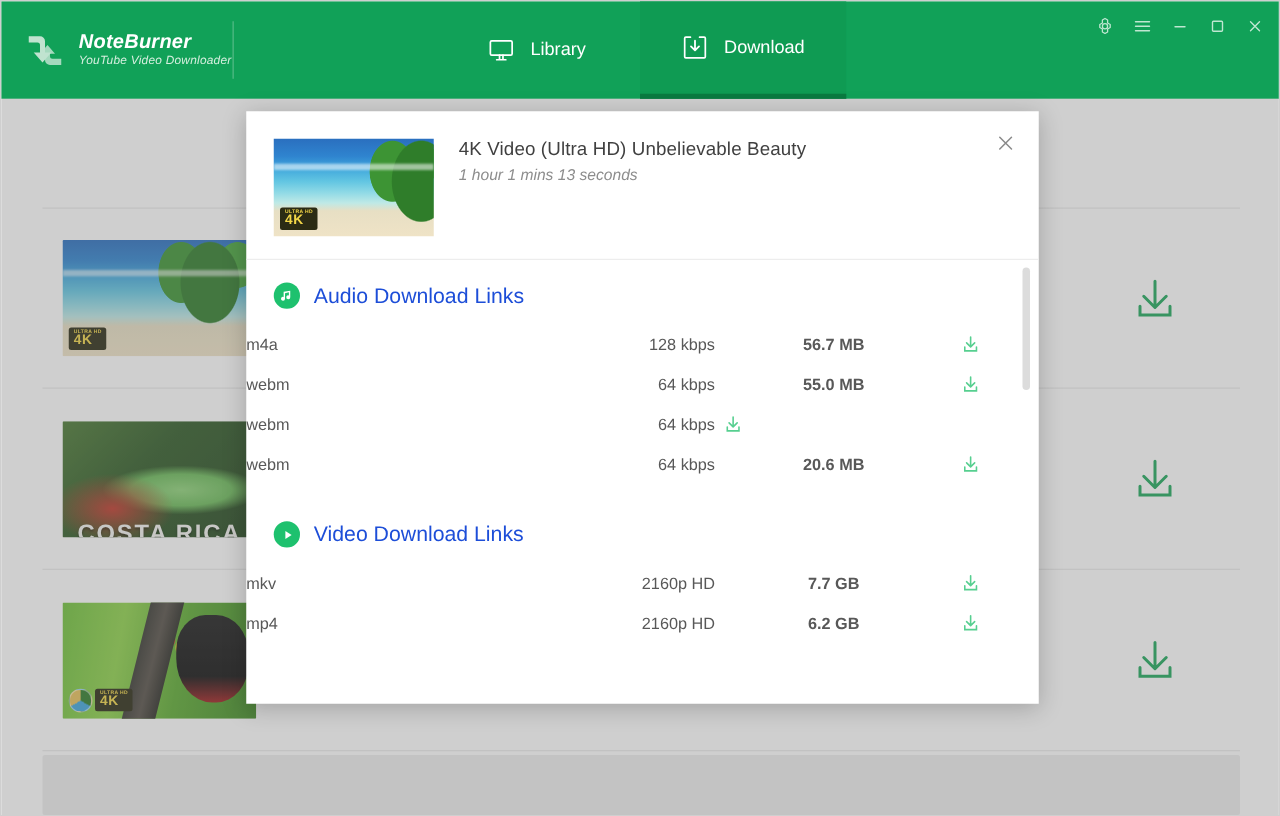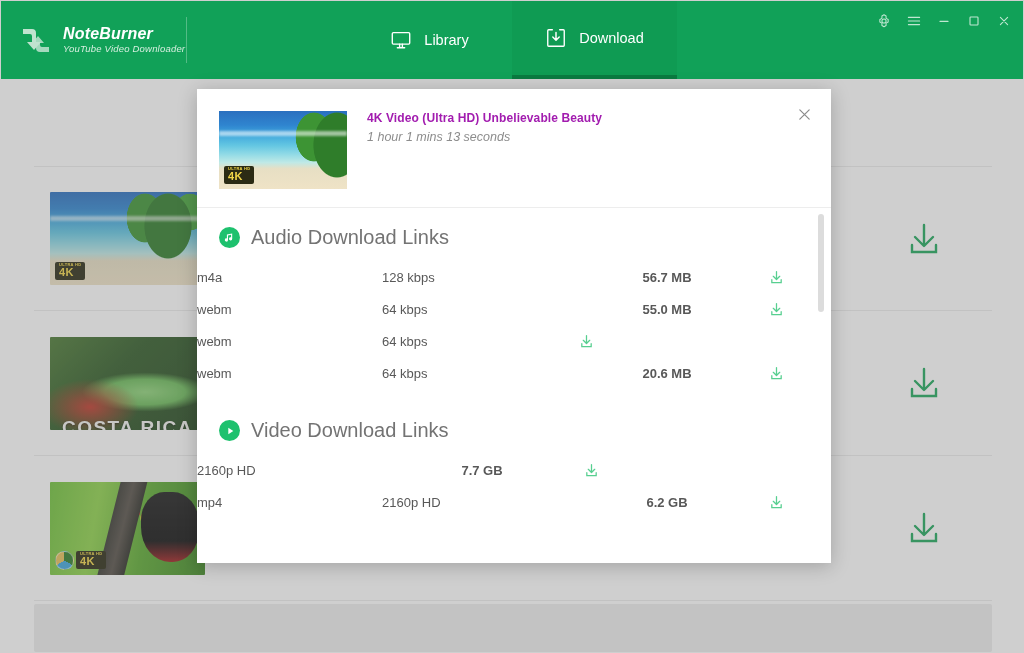--- a/index.html
+++ b/index.html
@@ -284,23 +284,23 @@
     position: relative;
     overflow: hidden;
   }
   .modal-head-text {
     padding-left: 20px;
     padding-right: 40px;
     flex: 1;
     min-width: 0;
   }
   .modal-title {
-    font-size: 12px;
-    font-weight: bold;
-    color: #a21caf;
+    font-size: 15px;
+    font-weight: normal;
+    color: #404040;
     letter-spacing: .1px;
   }
   .modal-duration {
     font-size: 12.5px;
     color: #8d8d8d;
     margin-top: 5px;
     font-style: italic;
   }
   .modal-desc {
     font-size: 12.5px;
@@ -335,33 +335,33 @@
     width: 21px; height: 21px;
     border-radius: 50%;
     background: #1ec16e;
     display: flex;
     align-items: center;
     justify-content: center;
     margin-right: 11px;
     flex: none;
   }
   .section-title {
-    color: #737373;
-    font-size: 20px;
+    color: #1d4ed8;
+    font-size: 17px;
   }
   .dl-table { width: 100%; }
   .dl-row {
     display: flex;
     align-items: center;
     height: 32px;
     font-size: 13px;
     color: #585858;
   }
   .c-fmt   { width: 185px; box-sizing: border-box; }
-  .c-qual  { width: 190px; text-align: left; }
+  .c-qual  { width: 190px; text-align: right; }
   .c-size  { width: 190px; text-align: center; font-weight: bold; }
   .c-act   { flex: 1; display: flex; justify-content: flex-start; padding-left: 6px; cursor: pointer; }
   .sect-gap { height: 30px; }
 
   .modal-scrollbar {
     position: absolute;
     right: 7px; top: 6px;
     width: 6px; height: 360px;
     background: transparent;
     z-index: 4;
@@ -590,20 +590,21 @@
       <div class="section-head">
         <span class="section-icon">
           <svg width="12" height="12" viewBox="0 0 12 12">
             <path d="M4.3 2.8 l5 3.2 l-5 3.2 z" fill="#ffffff"></path>
           </svg>
         </span>
         <span class="section-title">Video Download Links</span>
       </div>
       <div class="dl-table">
         <div class="dl-row">
+          <span class="c-fmt">mkv</span>
           <span class="c-qual">2160p HD</span>
           <span class="c-size">7.7 GB</span>
           <span class="c-act">
             <svg width="17" height="17" viewBox="0 0 20 20">
               <path d="M10 3 v9 M6.2 8.6 l3.8 3.8 l3.8 -3.8" fill="none" stroke="#57cf90" stroke-width="1.5" stroke-linecap="round" stroke-linejoin="round"></path>
               <path d="M4.5 12.5 v3.6 h11 v-3.6" fill="none" stroke="#57cf90" stroke-width="1.5" stroke-linecap="round"></path>
             </svg>
           </span>
         </div>
         <div class="dl-row">

